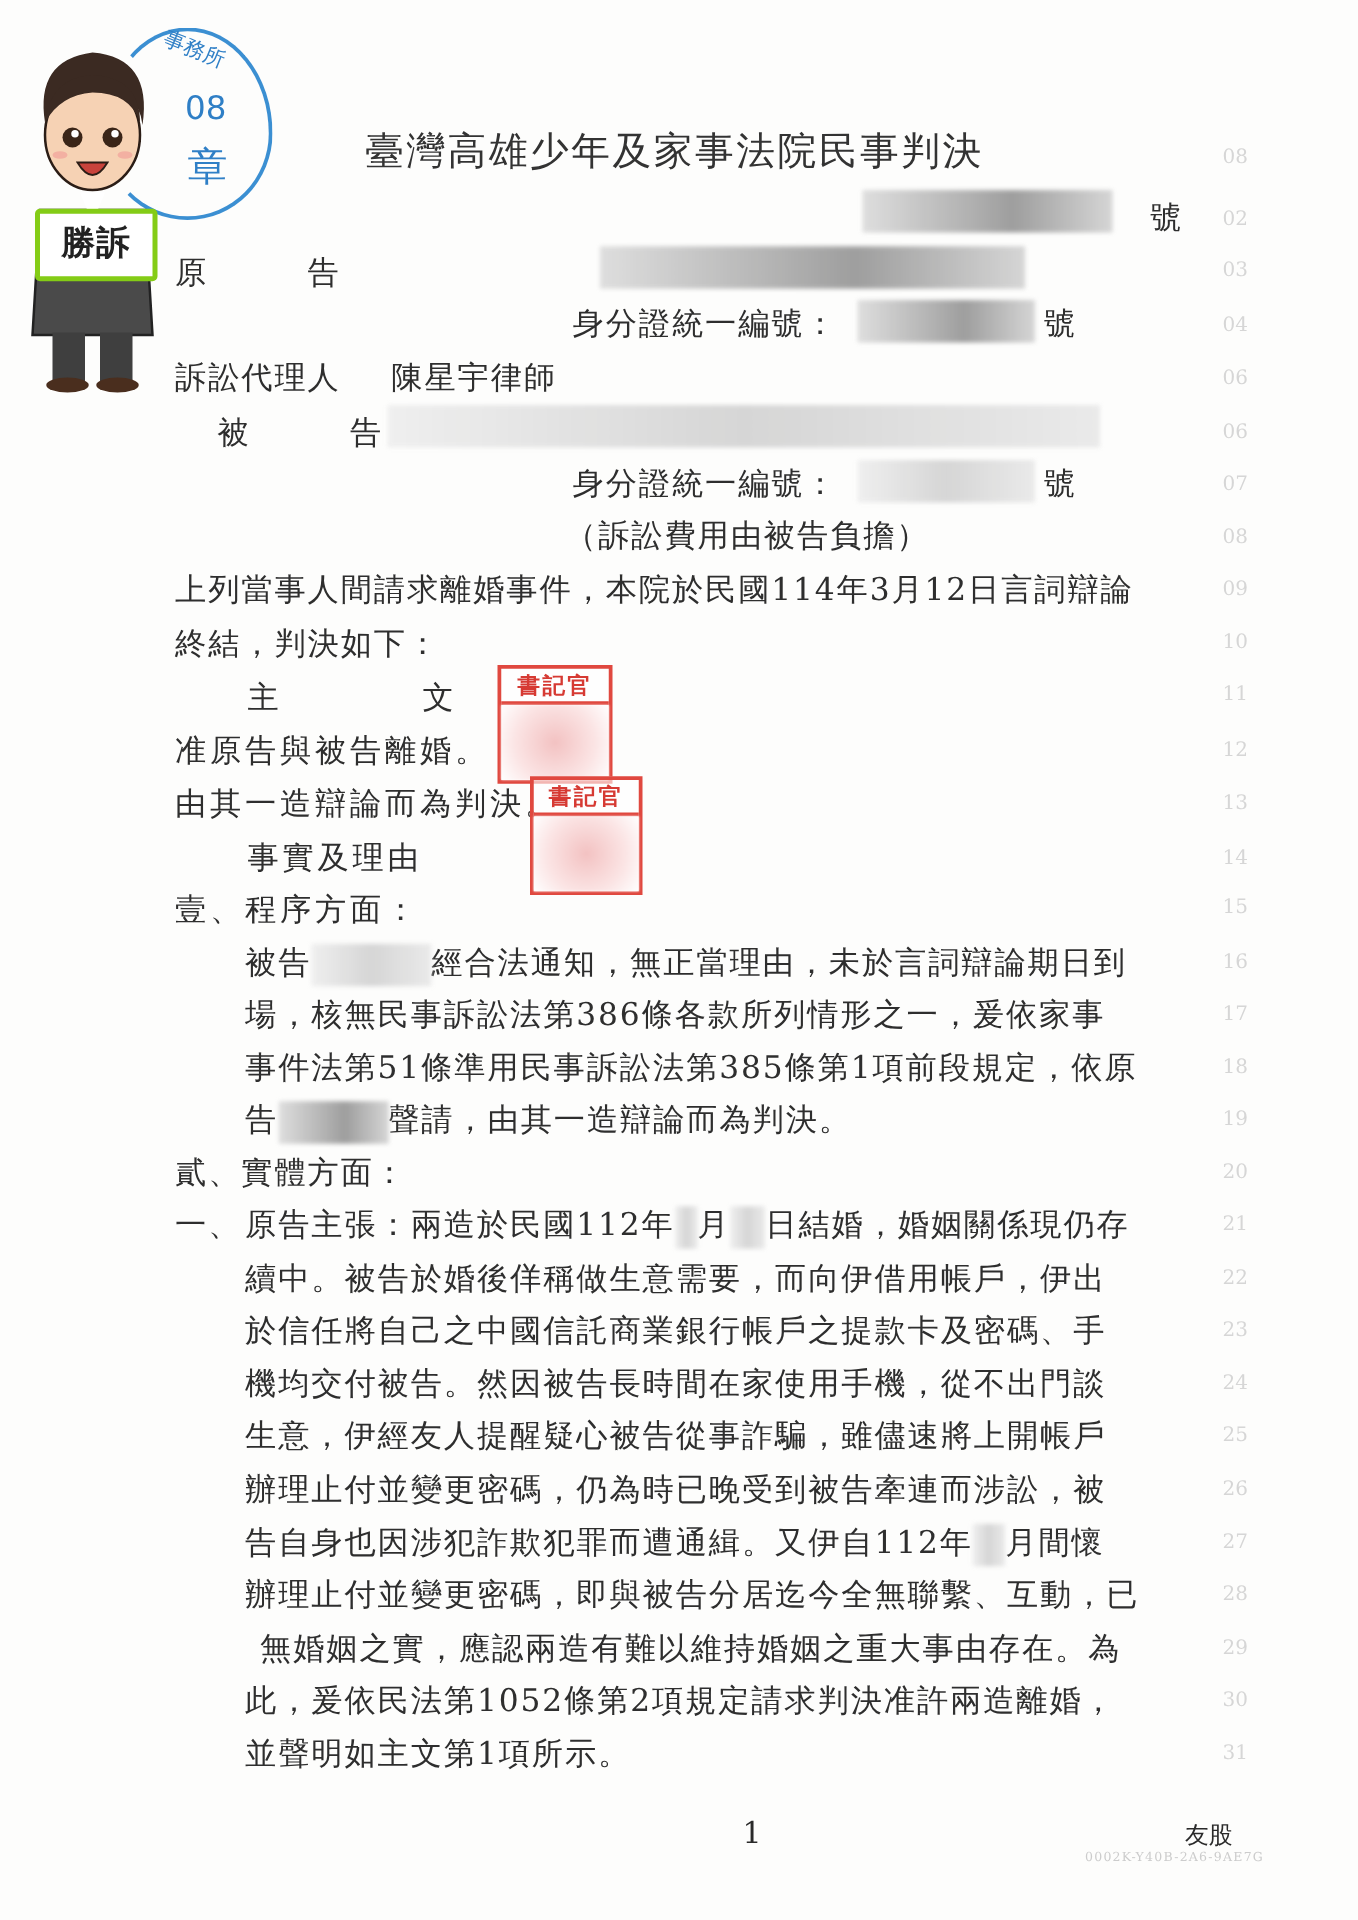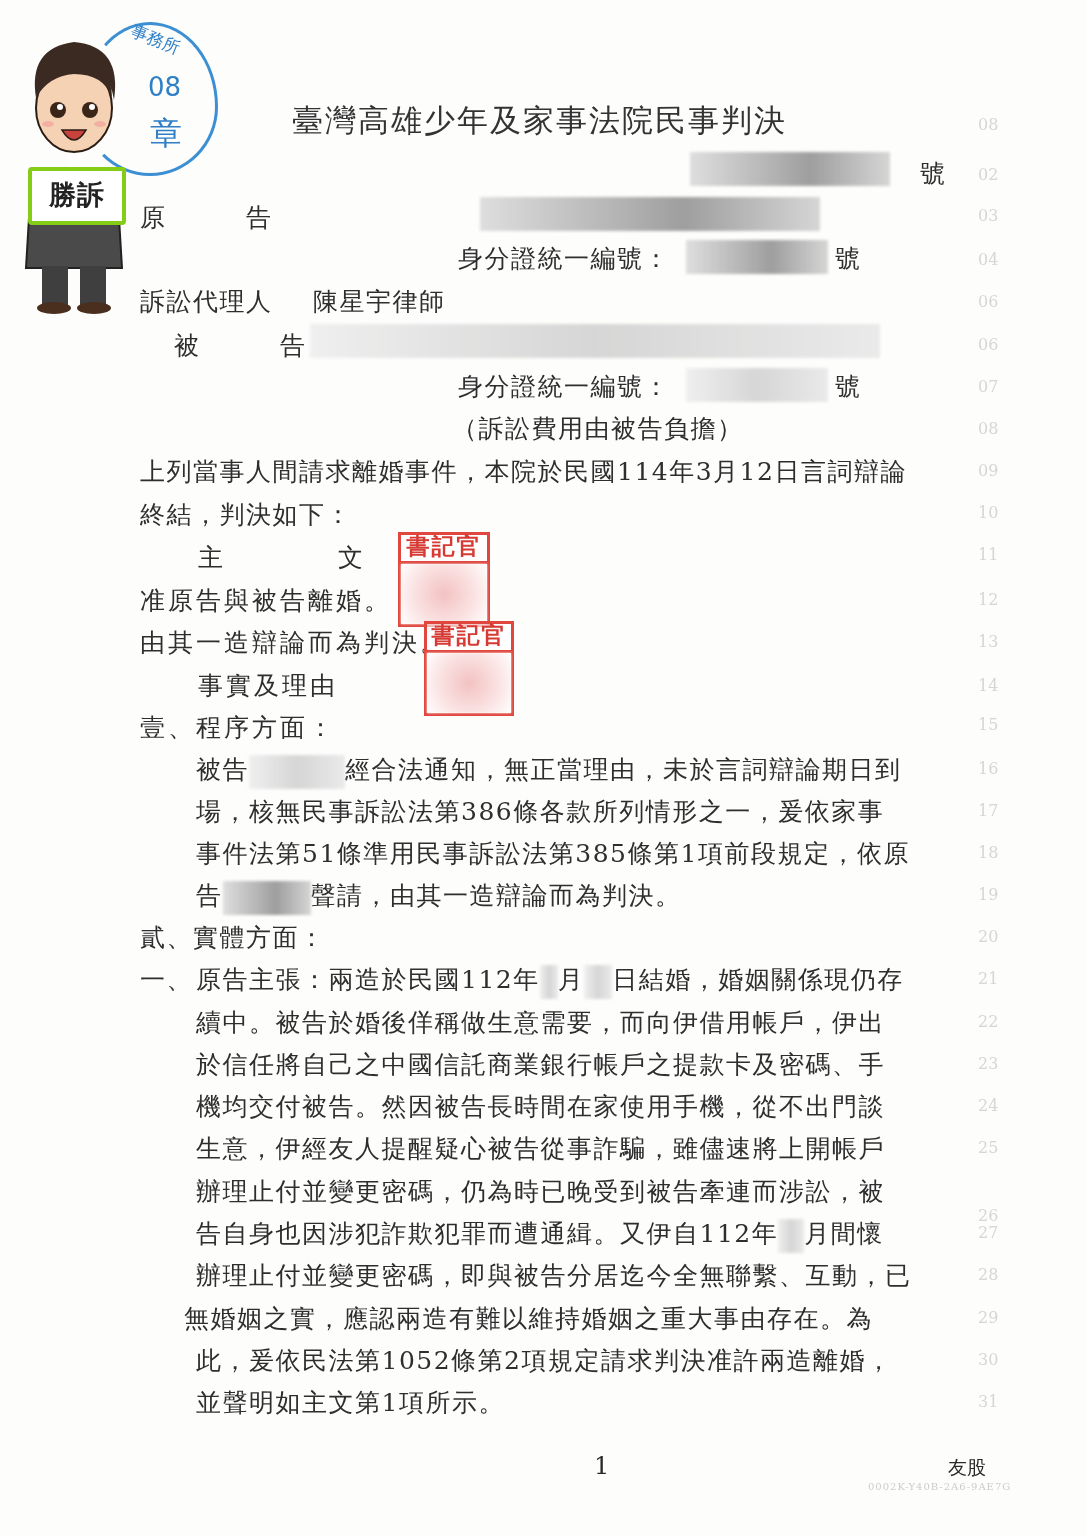--- a/index.html
+++ b/index.html
@@ -23,21 +23,21 @@
     background: linear-gradient(90deg, #d9d9d9, #a8a8a8 40%, #8e8e8e 60%, #cfcfcf);
     filter: blur(1.5px); opacity: .85;
   }
   .redact.light { background: linear-gradient(90deg, #eee, #d2d2d2 50%, #e8e8e8); opacity: .9; }
   .lineno {
     position: absolute; left: 978px; font-size: 16px; color: #d6d6d6;
     font-family: "DejaVu Serif", serif;
   }
   .stamp-red {
     position: absolute; border: 3px solid #e0483f; color: #d63a33;
-    font-family: Liberation Mono, monospace; font-weight: bold; font-size: 23px;
+    font-family: Liberation Sans, sans-serif; font-weight: bold; font-size: 18px;
     text-align: center; background: rgba(255,255,255,.6);
   }
   .stamp-red .hdr { border-bottom: 3px solid #e0483f; line-height: 26px; letter-spacing: 2px; }
   .stamp-red .body { height: 60px; background: radial-gradient(circle at 50% 50%, #f3c2c2, #fbe4e4 60%, #fff 100%); filter: blur(1px); }
   .footer-page { left: 594px; top: 1452px; font-size: 24px; }
   .footer-clerk { left: 948px; top: 1455px; font-size: 19px; }
   .footer-code { left: 868px; top: 1481px; font-size: 10px; color: #ccc; letter-spacing: 1px; }
   .blue-stamp {
     left: 82px; top: 22px; width: 130px; height: 148px; border: 3px solid #3b8fd2;
     border-radius: 50% 50% 50% 50% / 55% 55% 45% 45%; border-left-color: transparent;
@@ -138,21 +138,21 @@
 </div>
 <div class="line" style="left:196px;top:1006px;">續中。被告於婚後佯稱做生意需要，而向伊借用帳戶，伊出</div>
 <div class="line" style="left:196px;top:1048px;">於信任將自己之中國信託商業銀行帳戶之提款卡及密碼、手</div>
 <div class="line" style="left:196px;top:1090px;">機均交付被告。然因被告長時間在家使用手機，從不出門談</div>
 <div class="line" style="left:196px;top:1132px;">生意，伊經友人提醒疑心被告從事詐騙，雖儘速將上開帳戶</div>
 <div class="line" style="left:196px;top:1175px;">辦理止付並變更密碼，仍為時已晚受到被告牽連而涉訟，被</div>
 <div class="line" style="left:196px;top:1217px;">
   <span>告自身也因涉犯詐欺犯罪而遭通緝。又伊自112年</span><span class="redact light" style="width:26px;"></span><span>月間懷</span>
 </div>
 <div class="line" style="left:196px;top:1259px;">辦理止付並變更密碼，即與被告分居迄今全無聯繫、互動，已</div>
-<div class="line" style="left:184px;top:1302px;">無婚姻之實，應認兩造有難以維持婚姻之重大事由存在。為</div>
+<div class="line" style="left:208px;top:1302px;">無婚姻之實，應認兩造有難以維持婚姻之重大事由存在。為</div>
 <div class="line" style="left:196px;top:1344px;">此，爰依民法第1052條第2項規定請求判決准許兩造離婚，</div>
 <div class="line" style="left:196px;top:1386px;">並聲明如主文第1項所示。</div>
 
 <div>
   <div class="lineno" style="top:115px;">08</div>
   <div class="lineno" style="top:165px;">02</div>
   <div class="lineno" style="top:206px;">03</div>
   <div class="lineno" style="top:250px;">04</div>
   <div class="lineno" style="top:292px;">06</div>
   <div class="lineno" style="top:335px;">06</div>
@@ -168,21 +168,21 @@
   <div class="lineno" style="top:759px;">16</div>
   <div class="lineno" style="top:801px;">17</div>
   <div class="lineno" style="top:843px;">18</div>
   <div class="lineno" style="top:885px;">19</div>
   <div class="lineno" style="top:927px;">20</div>
   <div class="lineno" style="top:969px;">21</div>
   <div class="lineno" style="top:1012px;">22</div>
   <div class="lineno" style="top:1054px;">23</div>
   <div class="lineno" style="top:1096px;">24</div>
   <div class="lineno" style="top:1138px;">25</div>
-  <div class="lineno" style="top:1181px;margin-top:25px;">26</div>
+  <div class="lineno" style="top:1181px;">26</div>
   <div class="lineno" style="top:1223px;">27</div>
   <div class="lineno" style="top:1265px;">28</div>
   <div class="lineno" style="top:1308px;">29</div>
   <div class="lineno" style="top:1350px;">30</div>
   <div class="lineno" style="top:1392px;">31</div>
 </div>
 
 <div class="abs footer-page">1</div>
 <div class="abs footer-clerk">友股</div>
 <div class="abs footer-code">0002K-Y40B-2A6-9AE7G</div>

